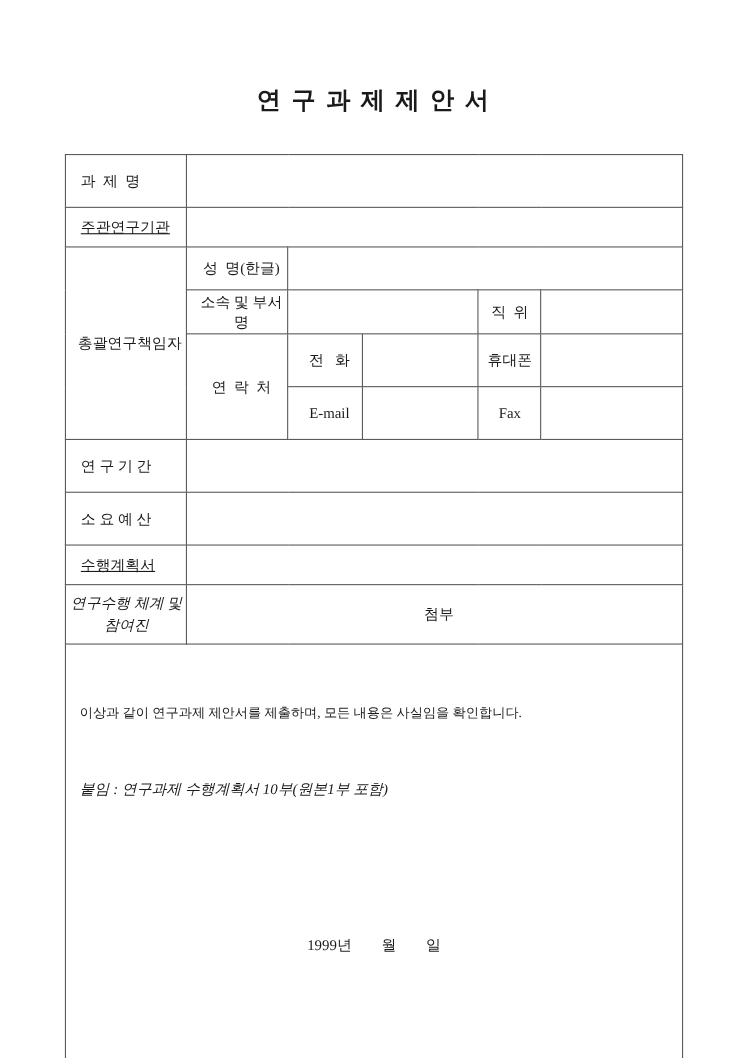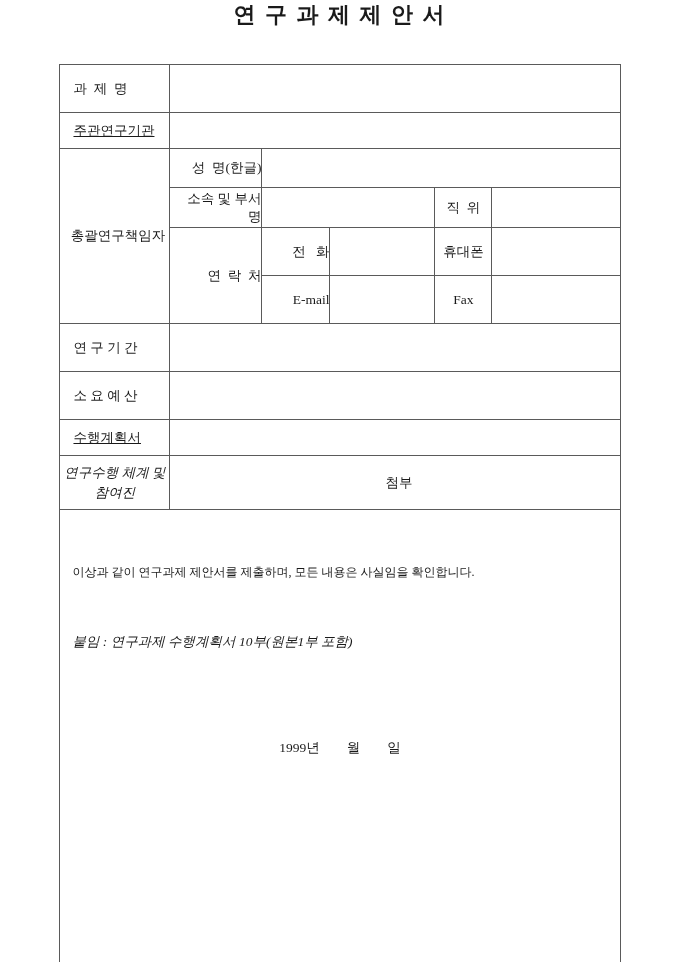--- a/index.html
+++ b/index.html
@@ -5,20 +5,21 @@
   * { margin: 0; padding: 0; box-sizing: border-box; }
   html, body {
     width: 680px;
     background: #ffffff;
     font-family: "Liberation Serif", "DejaVu Serif", serif;
     color: #1a1a1a;
   }
   body { height: 962px; overflow: hidden; }
 
   .doc-title {
+    margin-top: 76px;
     text-align: center;
     font-size: 22px;
     font-weight: bold;
     letter-spacing: 2px;
     white-space: pre-wrap;
   }
 
   table.form-table {
     width: 560px;
     margin: 34px auto 0 auto;
@@ -27,21 +28,21 @@
   }
   table.form-table td {
     border: 1px solid #5a5a5a;
     font-size: 13.5px;
     vertical-align: middle;
     white-space: pre-wrap;
     overflow: hidden;
   }
 
   td.lbl-left   { padding-left: 13px; text-align: left; }
-  td.lbl-sub    { padding-left: 7px;  text-align: right; }
+  td.lbl-sub    { padding-left: 7px;  text-align: center; }
   td.lbl-center { text-align: center; }
   td.field      { }
 
   td.pi-cell    { padding-left: 6px; text-align: center; }
 
   td.system-lbl { text-align: center; line-height: 20px; font-style: italic; }
   td.attach-val { padding-left: 8px; text-align: center; }
 
   tr.r-sm  td { height: 48px; }
   tr.r-36  td { height: 36px; text-decoration: underline; }
@@ -59,21 +60,21 @@
     font-size: 12px;
     white-space: pre-wrap;
   }
   .attach-note {
     margin: 20px 12px 0 12px;
     font-size: 13.5px;
     white-space: pre-wrap;
     font-style: italic;
   }
   .date-line {
-    margin-top: 56px;
+    margin-top: 92px;
     text-align: center;
     font-size: 13.5px;
     white-space: pre-wrap;
   }
   .sign-block {
     margin: 62px 0 0 240px;
     font-size: 13.5px;
     line-height: 28px;
   }
 </style>

